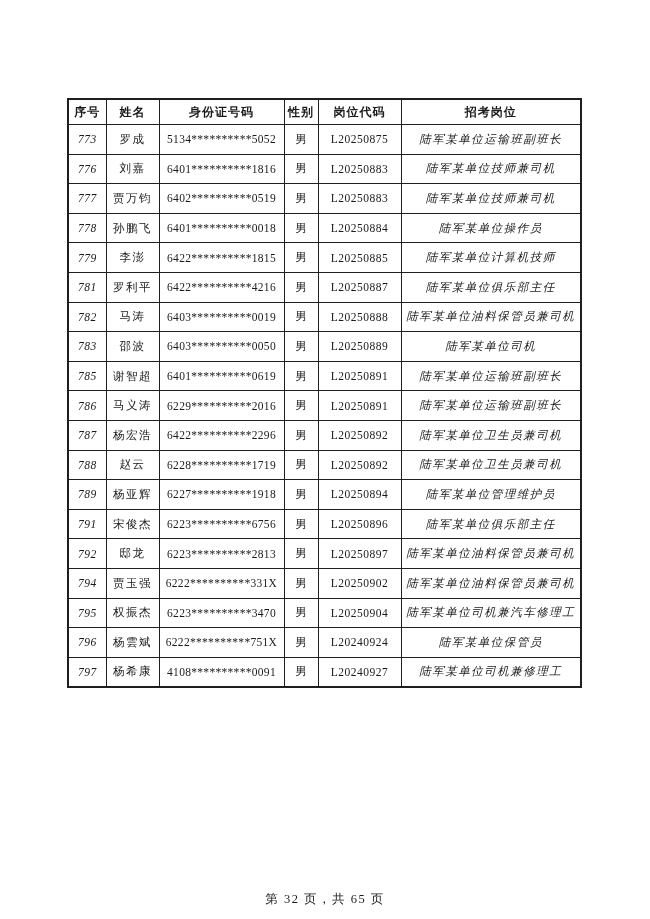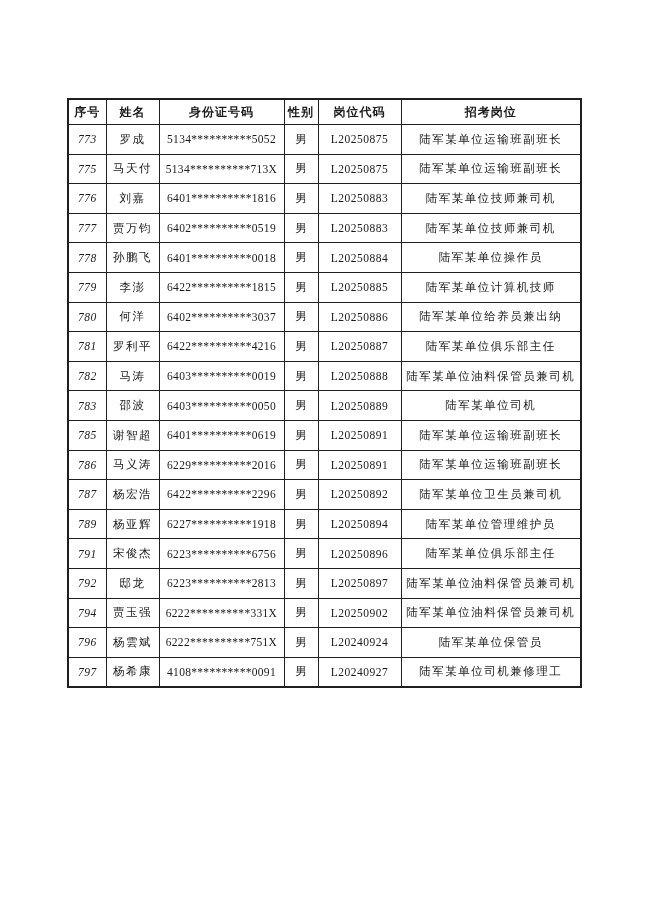--- a/index.html
+++ b/index.html
@@ -56,20 +56,21 @@
 
   td.cell-serial { font-size: 11px; letter-spacing: 0.5px; font-style: italic; }
   td.cell-name   { letter-spacing: 1.5px; }
   td.cell-id     { font-size: 11px; letter-spacing: 0.3px; }
   td.cell-code   { font-size: 11px; letter-spacing: 0.5px; }
   td.cell-post   {
     text-align: left;
     padding-left: 3px;
     letter-spacing: 1.5px;
     font-size: 11.5px;
+    font-style: italic;
   }
   .page-footer {
     position: absolute;
     left: 0;
     right: 0;
     top: 871px;
     text-align: center;
     font-size: 12.5px;
     letter-spacing: 1.5px;
     color: #1a1a1a;
@@ -102,28 +103,20 @@
     <tbody>
         <tr>
           <td class="cell-serial">773</td>
           <td class="cell-name">罗成</td>
           <td class="cell-id">5134**********5052</td>
           <td class="cell-gender">男</td>
           <td class="cell-code">L20250875</td>
           <td class="cell-post">陆军某单位运输班副班长</td>
         </tr>
         <tr>
-          <td class="cell-serial">775</td>
-          <td class="cell-name">马天付</td>
-          <td class="cell-id">5134**********713X</td>
-          <td class="cell-gender">男</td>
-          <td class="cell-code">L20250875</td>
-          <td class="cell-post">陆军某单位运输班副班长</td>
-        </tr>
-        <tr>
           <td class="cell-serial">776</td>
           <td class="cell-name">刘嘉</td>
           <td class="cell-id">6401**********1816</td>
           <td class="cell-gender">男</td>
           <td class="cell-code">L20250883</td>
           <td class="cell-post">陆军某单位技师兼司机</td>
         </tr>
         <tr>
           <td class="cell-serial">777</td>
           <td class="cell-name">贾万钧</td>
@@ -142,28 +135,20 @@
         </tr>
         <tr>
           <td class="cell-serial">779</td>
           <td class="cell-name">李澎</td>
           <td class="cell-id">6422**********1815</td>
           <td class="cell-gender">男</td>
           <td class="cell-code">L20250885</td>
           <td class="cell-post">陆军某单位计算机技师</td>
         </tr>
         <tr>
-          <td class="cell-serial">780</td>
-          <td class="cell-name">何洋</td>
-          <td class="cell-id">6402**********3037</td>
-          <td class="cell-gender">男</td>
-          <td class="cell-code">L20250886</td>
-          <td class="cell-post">陆军某单位给养员兼出纳</td>
-        </tr>
-        <tr>
           <td class="cell-serial">781</td>
           <td class="cell-name">罗利平</td>
           <td class="cell-id">6422**********4216</td>
           <td class="cell-gender">男</td>
           <td class="cell-code">L20250887</td>
           <td class="cell-post">陆军某单位俱乐部主任</td>
         </tr>
         <tr>
           <td class="cell-serial">782</td>
           <td class="cell-name">马涛</td>
@@ -198,20 +183,28 @@
         </tr>
         <tr>
           <td class="cell-serial">787</td>
           <td class="cell-name">杨宏浩</td>
           <td class="cell-id">6422**********2296</td>
           <td class="cell-gender">男</td>
           <td class="cell-code">L20250892</td>
           <td class="cell-post">陆军某单位卫生员兼司机</td>
         </tr>
         <tr>
+          <td class="cell-serial">788</td>
+          <td class="cell-name">赵云</td>
+          <td class="cell-id">6228**********1719</td>
+          <td class="cell-gender">男</td>
+          <td class="cell-code">L20250892</td>
+          <td class="cell-post">陆军某单位卫生员兼司机</td>
+        </tr>
+        <tr>
           <td class="cell-serial">789</td>
           <td class="cell-name">杨亚辉</td>
           <td class="cell-id">6227**********1918</td>
           <td class="cell-gender">男</td>
           <td class="cell-code">L20250894</td>
           <td class="cell-post">陆军某单位管理维护员</td>
         </tr>
         <tr>
           <td class="cell-serial">791</td>
           <td class="cell-name">宋俊杰</td>
@@ -230,32 +223,41 @@
         </tr>
         <tr>
           <td class="cell-serial">794</td>
           <td class="cell-name">贾玉强</td>
           <td class="cell-id">6222**********331X</td>
           <td class="cell-gender">男</td>
           <td class="cell-code">L20250902</td>
           <td class="cell-post">陆军某单位油料保管员兼司机</td>
         </tr>
         <tr>
+          <td class="cell-serial">795</td>
+          <td class="cell-name">权振杰</td>
+          <td class="cell-id">6223**********3470</td>
+          <td class="cell-gender">男</td>
+          <td class="cell-code">L20250904</td>
+          <td class="cell-post">陆军某单位司机兼汽车修理工</td>
+        </tr>
+        <tr>
           <td class="cell-serial">796</td>
           <td class="cell-name">杨雲斌</td>
           <td class="cell-id">6222**********751X</td>
           <td class="cell-gender">男</td>
           <td class="cell-code">L20240924</td>
           <td class="cell-post">陆军某单位保管员</td>
         </tr>
         <tr>
           <td class="cell-serial">797</td>
           <td class="cell-name">杨希康</td>
           <td class="cell-id">4108**********0091</td>
           <td class="cell-gender">男</td>
           <td class="cell-code">L20240927</td>
           <td class="cell-post">陆军某单位司机兼修理工</td>
         </tr>
       </tbody>
   </table>
 
+  <div class="page-footer">第 32 页，共 65 页</div>
 
 </div>
 
 </body></html>

